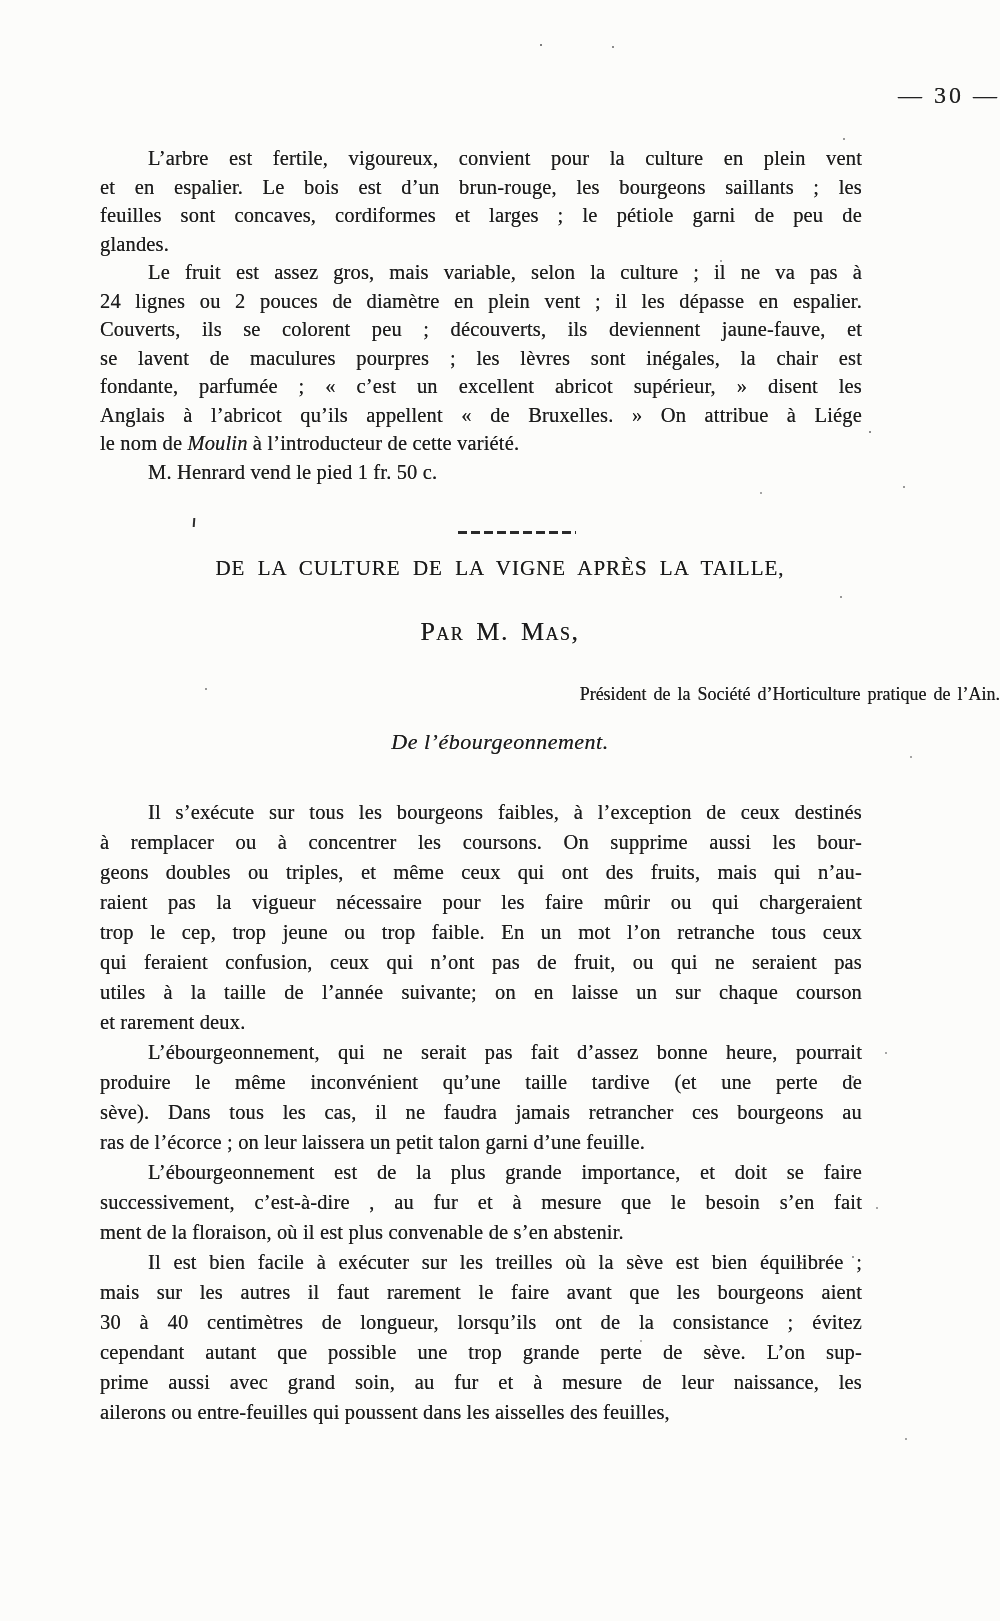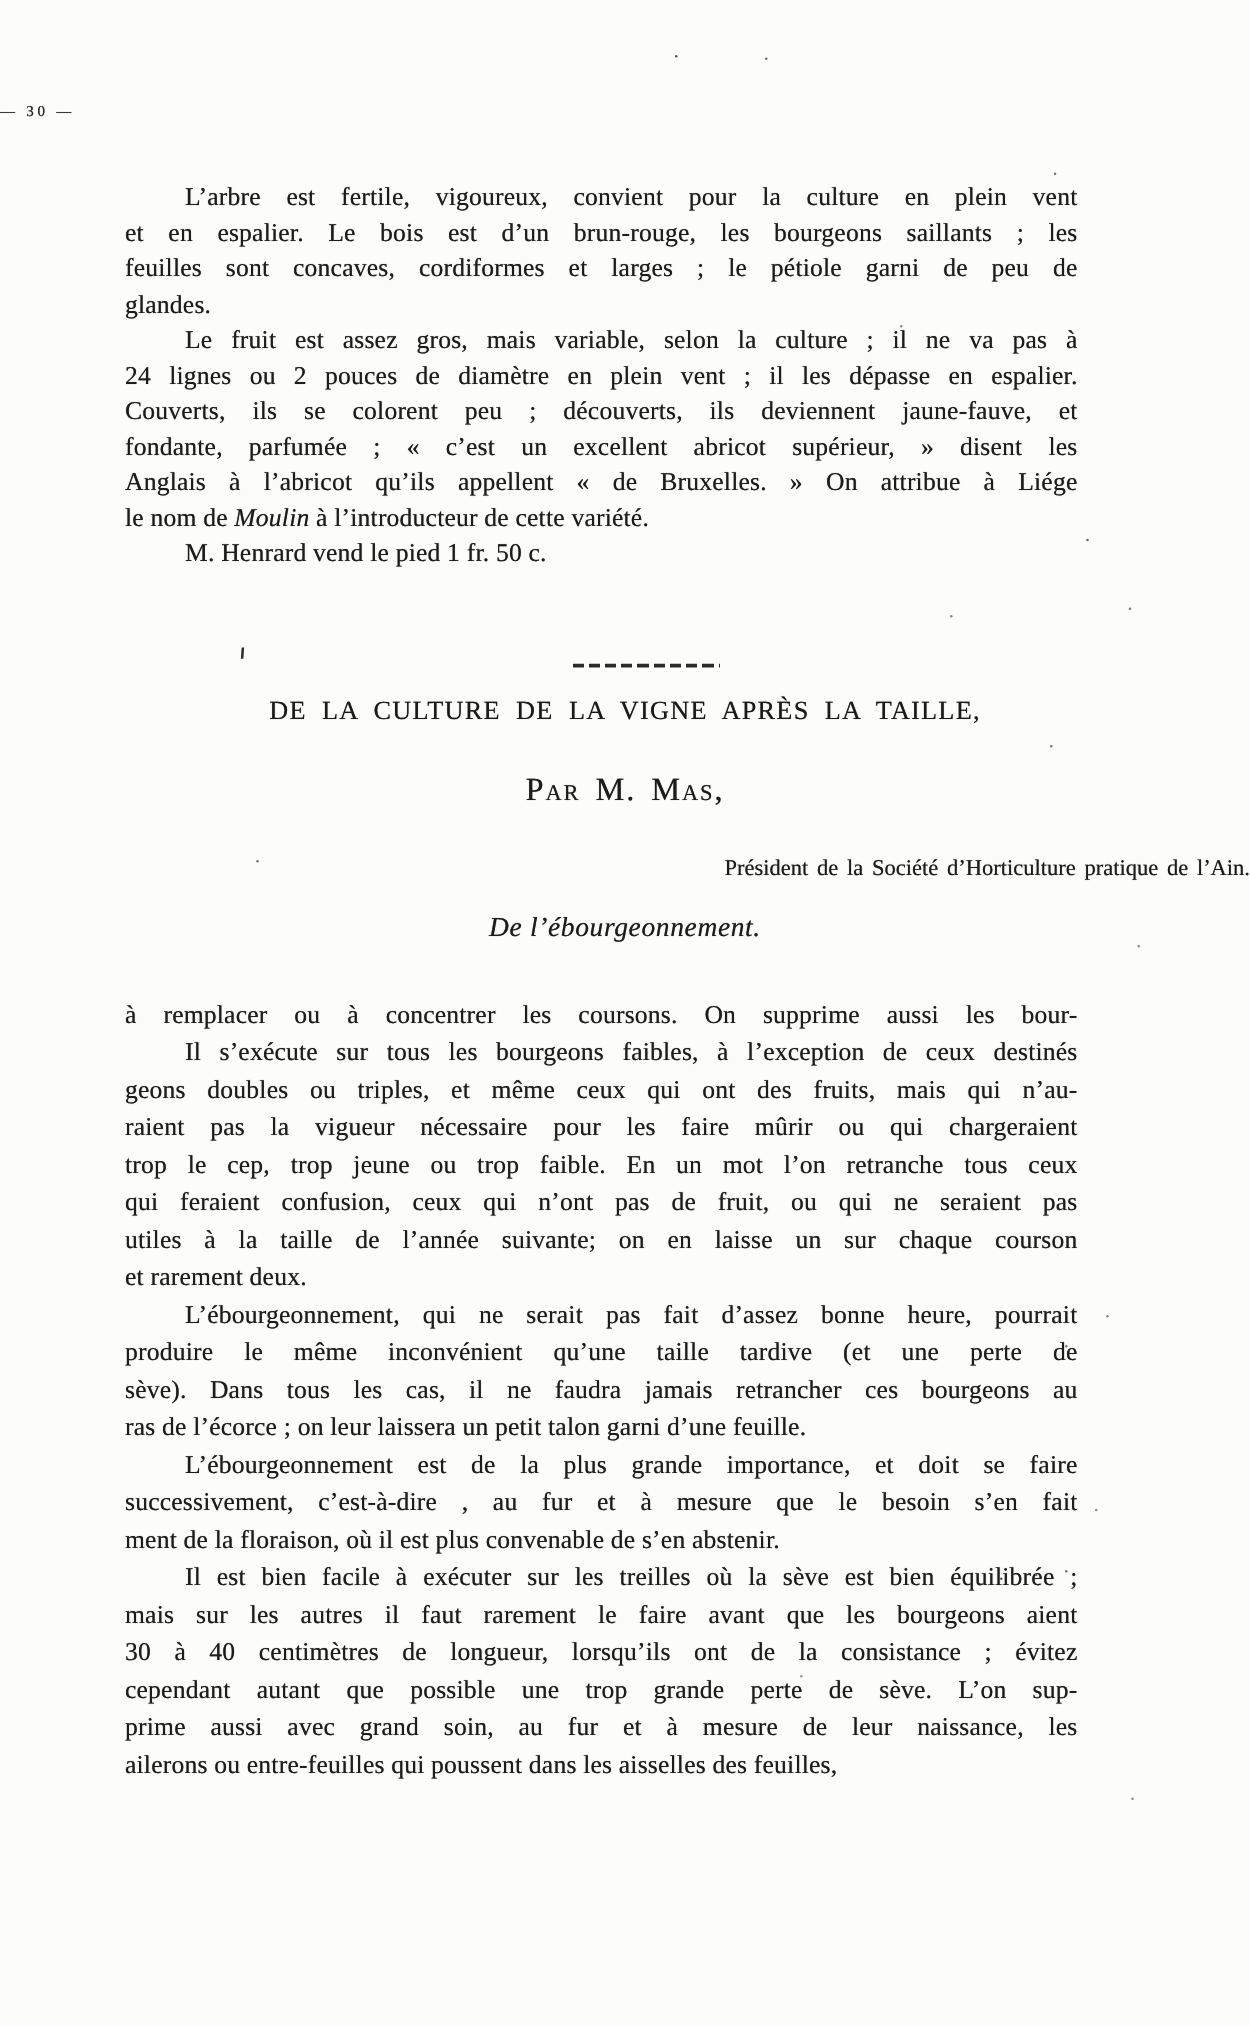--- a/index.html
+++ b/index.html
@@ -12,22 +12,22 @@
   }
   .page{
     position:absolute;inset:0;
     background:#fcfcfa;
     color:#1c1c1c;
   }
   .ink{ text-shadow:0 0 0.6px rgba(25,25,25,0.75); }
 
   .page-number{
     position:absolute;top:82px;left:0;width:100%;
-    text-align:left;
-    font-size:12px;letter-spacing:3px;
+    text-align:right;
+    font-size:24px;letter-spacing:3px;
     color:#222;
   }
 
   .text-col{ position:absolute; left:100px; width:762px; }
 
   .intro{ top:144px; line-height:28.5px; font-size:20.5px; }
   .body-block{ top:797px; line-height:30px; font-size:20.5px; }
 
   .para{ margin:0; }
   .line{ text-align:justify; text-align-last:justify; letter-spacing:0.15px; }
@@ -94,20 +94,21 @@
       <div class="para">
         <div class="line first">L’arbre est fertile, vigoureux, convient pour la culture en plein vent</div>
         <div class="line">et en espalier. Le bois est d’un brun-rouge, les bourgeons saillants ; les</div>
         <div class="line">feuilles sont concaves, cordiformes et larges ; le pétiole garni de peu de</div>
         <div class="line last">glandes.</div>
       </div>
       <div class="para">
         <div class="line first">Le fruit est assez gros, mais variable, selon la culture ; il ne va pas à</div>
         <div class="line">24 lignes ou 2 pouces de diamètre en plein vent ; il les dépasse en espalier.</div>
         <div class="line">Couverts, ils se colorent peu ; découverts, ils deviennent jaune-fauve, et</div>
+        <div class="line">se lavent de maculures pourpres ; les lèvres sont inégales, la chair est</div>
         <div class="line">fondante, parfumée ; « c’est un excellent abricot supérieur, » disent les</div>
         <div class="line">Anglais à l’abricot qu’ils appellent « de Bruxelles. » On attribue à Liége</div>
         <div class="line last">le nom de <i>Moulin</i> à l’introducteur de cette variété.</div>
       </div>
       <div class="para">
         <div class="line first last">M. Henrard vend le pied 1 fr. 50 c.</div>
       </div>
     </div>
 
   <div class="divider"></div>
@@ -115,22 +116,22 @@
   <div class="title ink">DE LA CULTURE DE LA VIGNE APRÈS LA TAILLE,</div>
 
   <div class="byline ink">Par M. Mas,</div>
 
   <div class="affiliation ink">Président de la Société d’Horticulture pratique de l’Ain.</div>
 
   <div class="section-title ink">De l’ébourgeonnement.</div>
 
   <div class="text-col body-block ink">
       <div class="para">
+        <div class="line first">Il s’exécute sur tous les bourgeons faibles, à l’exception de ceux destinés</div>
         <div class="line">à remplacer ou à concentrer les coursons. On supprime aussi les bour-</div>
-        <div class="line first">Il s’exécute sur tous les bourgeons faibles, à l’exception de ceux destinés</div>
         <div class="line">geons doubles ou triples, et même ceux qui ont des fruits, mais qui n’au-</div>
         <div class="line">raient pas la vigueur nécessaire pour les faire mûrir ou qui chargeraient</div>
         <div class="line">trop le cep, trop jeune ou trop faible. En un mot l’on retranche tous ceux</div>
         <div class="line">qui feraient confusion, ceux qui n’ont pas de fruit, ou qui ne seraient pas</div>
         <div class="line">utiles à la taille de l’année suivante; on en laisse un sur chaque courson</div>
         <div class="line last">et rarement deux.</div>
       </div>
       <div class="para">
         <div class="line first">L’ébourgeonnement, qui ne serait pas fait d’assez bonne heure, pourrait</div>
         <div class="line">produire le même inconvénient qu’une taille tardive (et une perte de</div>

